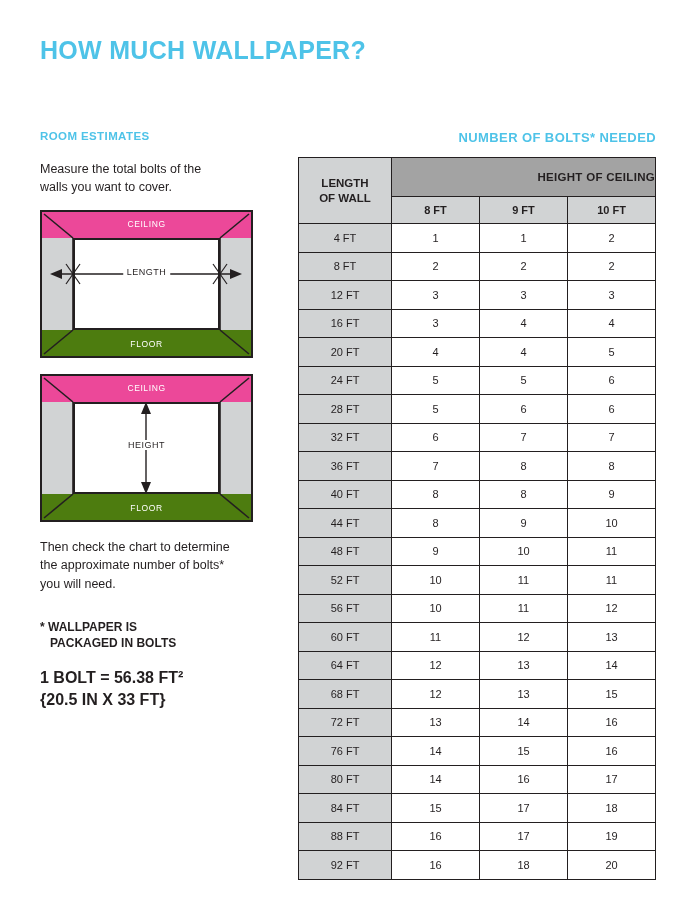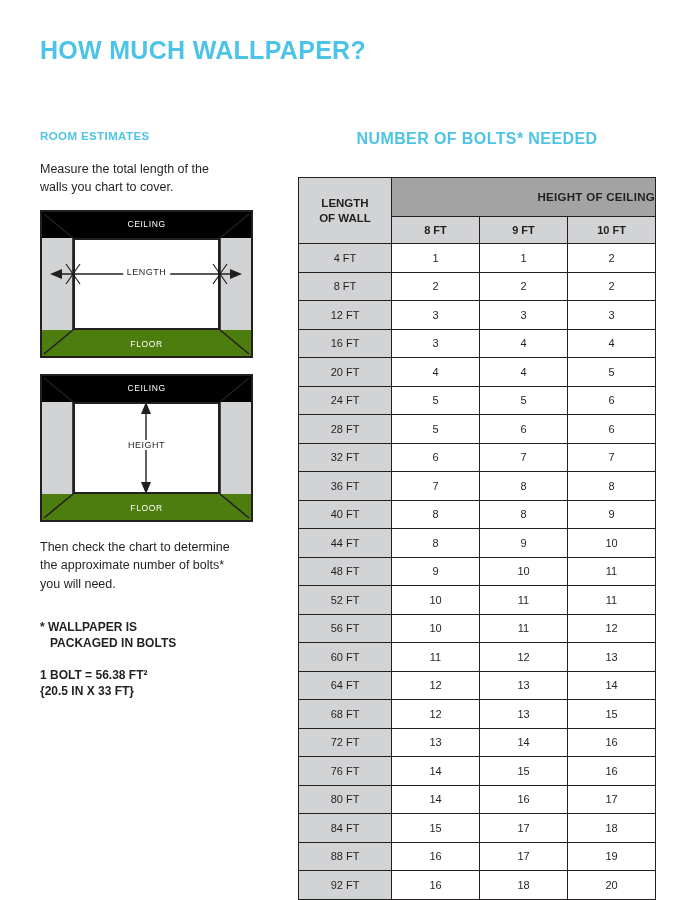--- a/index.html
+++ b/index.html
@@ -75,21 +75,21 @@
     box-sizing: border-box;
     background: #ffffff;
   }
   
   .wall {
     position: absolute;
   }
   .wall-top {
     left: 0; top: 0;
     width: 100%; height: 26px;
-    background: #000000;
+    background: #ec4899;
   }
   .wall-bottom {
     left: 0; bottom: 0;
     width: 100%; height: 26px;
     background: #4d7c0f;
   }
   .wall-left {
     left: 0; top: 0;
     width: 31px; height: 100%;
     background: #d1d3d4;
@@ -122,39 +122,39 @@
     font-size: 12px;
     font-weight: bold;
     line-height: 1.35;
     margin-top: 26px;
   }
   .note-bold .indent {
     padding-left: 10px;
     display: block;
   }
   .bolt-eq {
-    font-size: 12px;
+    font-size: 16px;
     font-weight: bold;
     line-height: 1.35;
     margin-top: 16px;
   }
   
   .right-col {
     position: absolute;
     left: 298px;
     top: 130px;
     width: 358px;
   }
   .table-head {
-    font-size: 16px;
+    font-size: 13px;
     font-weight: bold;
     color: #4ec3e8;
     letter-spacing: 0.4px;
-    text-align: center;
-    margin-bottom: 29px;
+    text-align: right;
+    margin-bottom: 12px;
   }
   table.bolts {
     border-collapse: collapse;
     width: 358px;
     table-layout: fixed;
   }
   table.bolts th, table.bolts td {
     border: 1px solid #231f20;
     text-align: center;
     font-size: 11px;
@@ -198,21 +198,21 @@
 <body>
 
 <div class="page">
 
   <div class="title">HOW MUCH WALLPAPER?</div>
 
   <div class="left-col">
 
     <div class="section-head">ROOM ESTIMATES</div>
 
-    <div class="para">Measure the total length of the walls you chart to cover.</div>
+    <div class="para">Measure the total bolts of the walls you want to cover.</div>
 
     <div class="room">
       <div class="wall wall-left"></div>
       <div class="wall wall-right"></div>
       <div class="wall wall-top">
         <div class="label-ceiling">CEILING</div>
       </div>
       <div class="wall wall-bottom">
         <div class="label-floor">FLOOR</div>
       </div>

